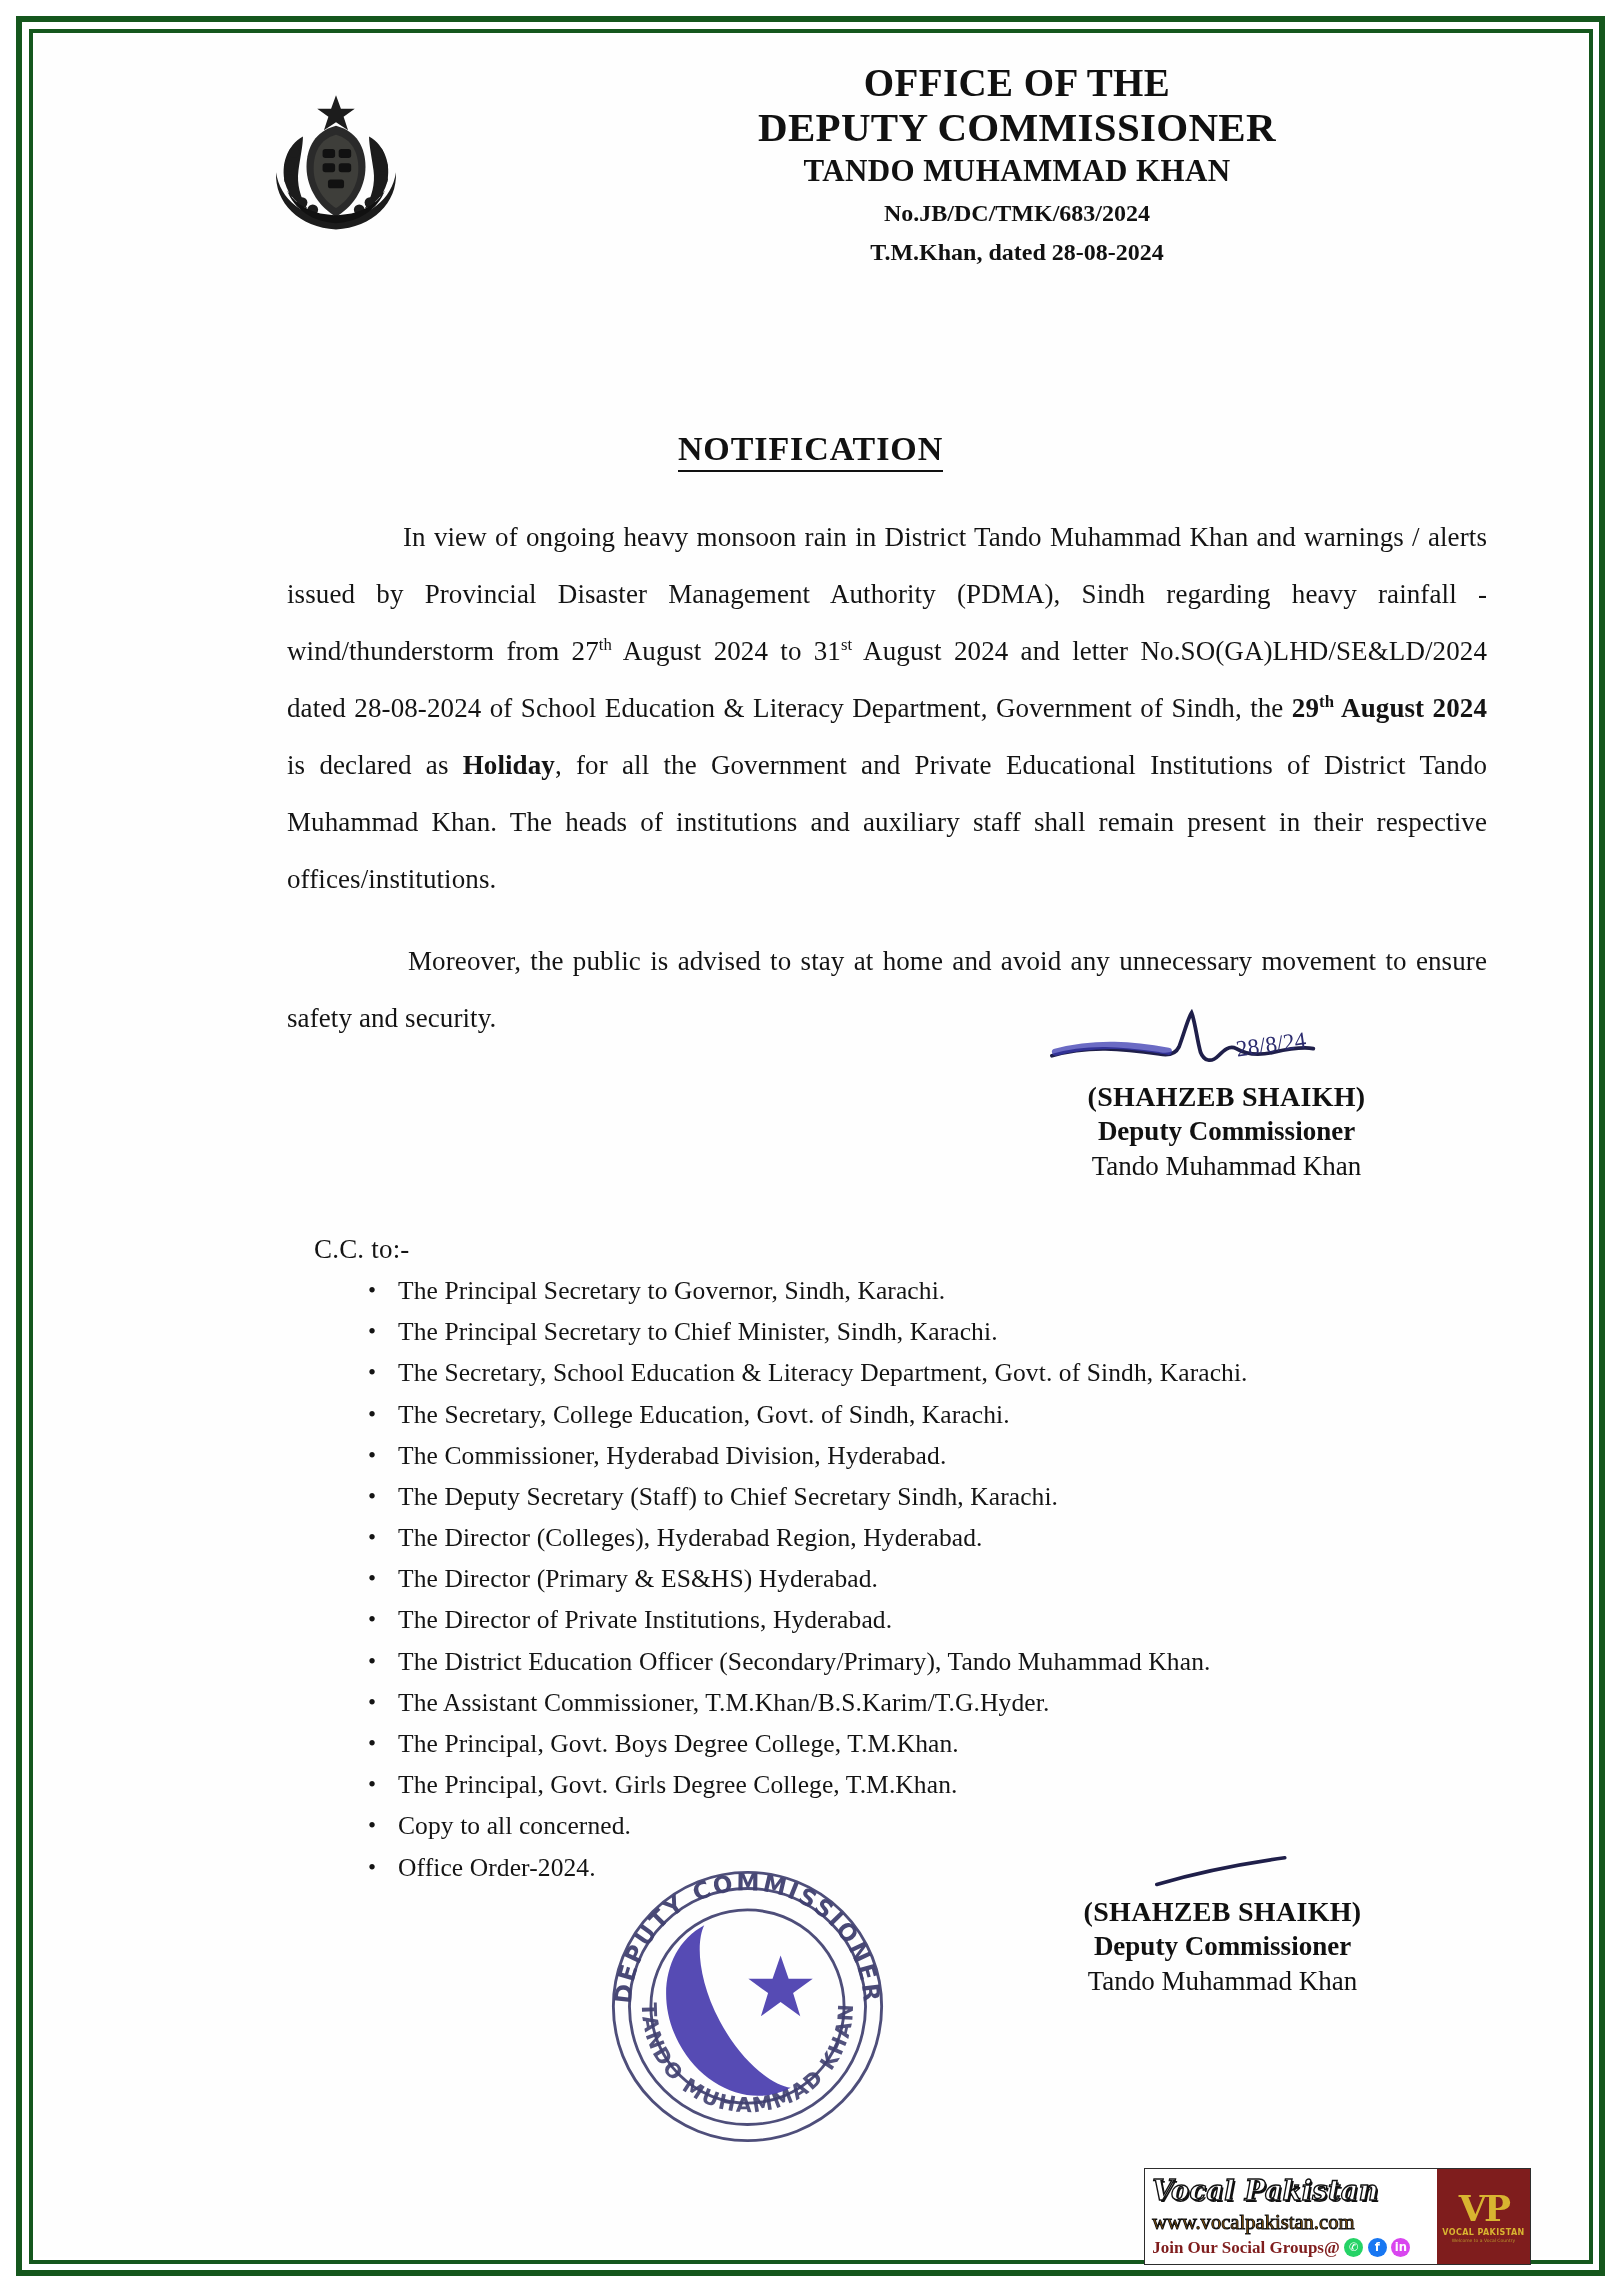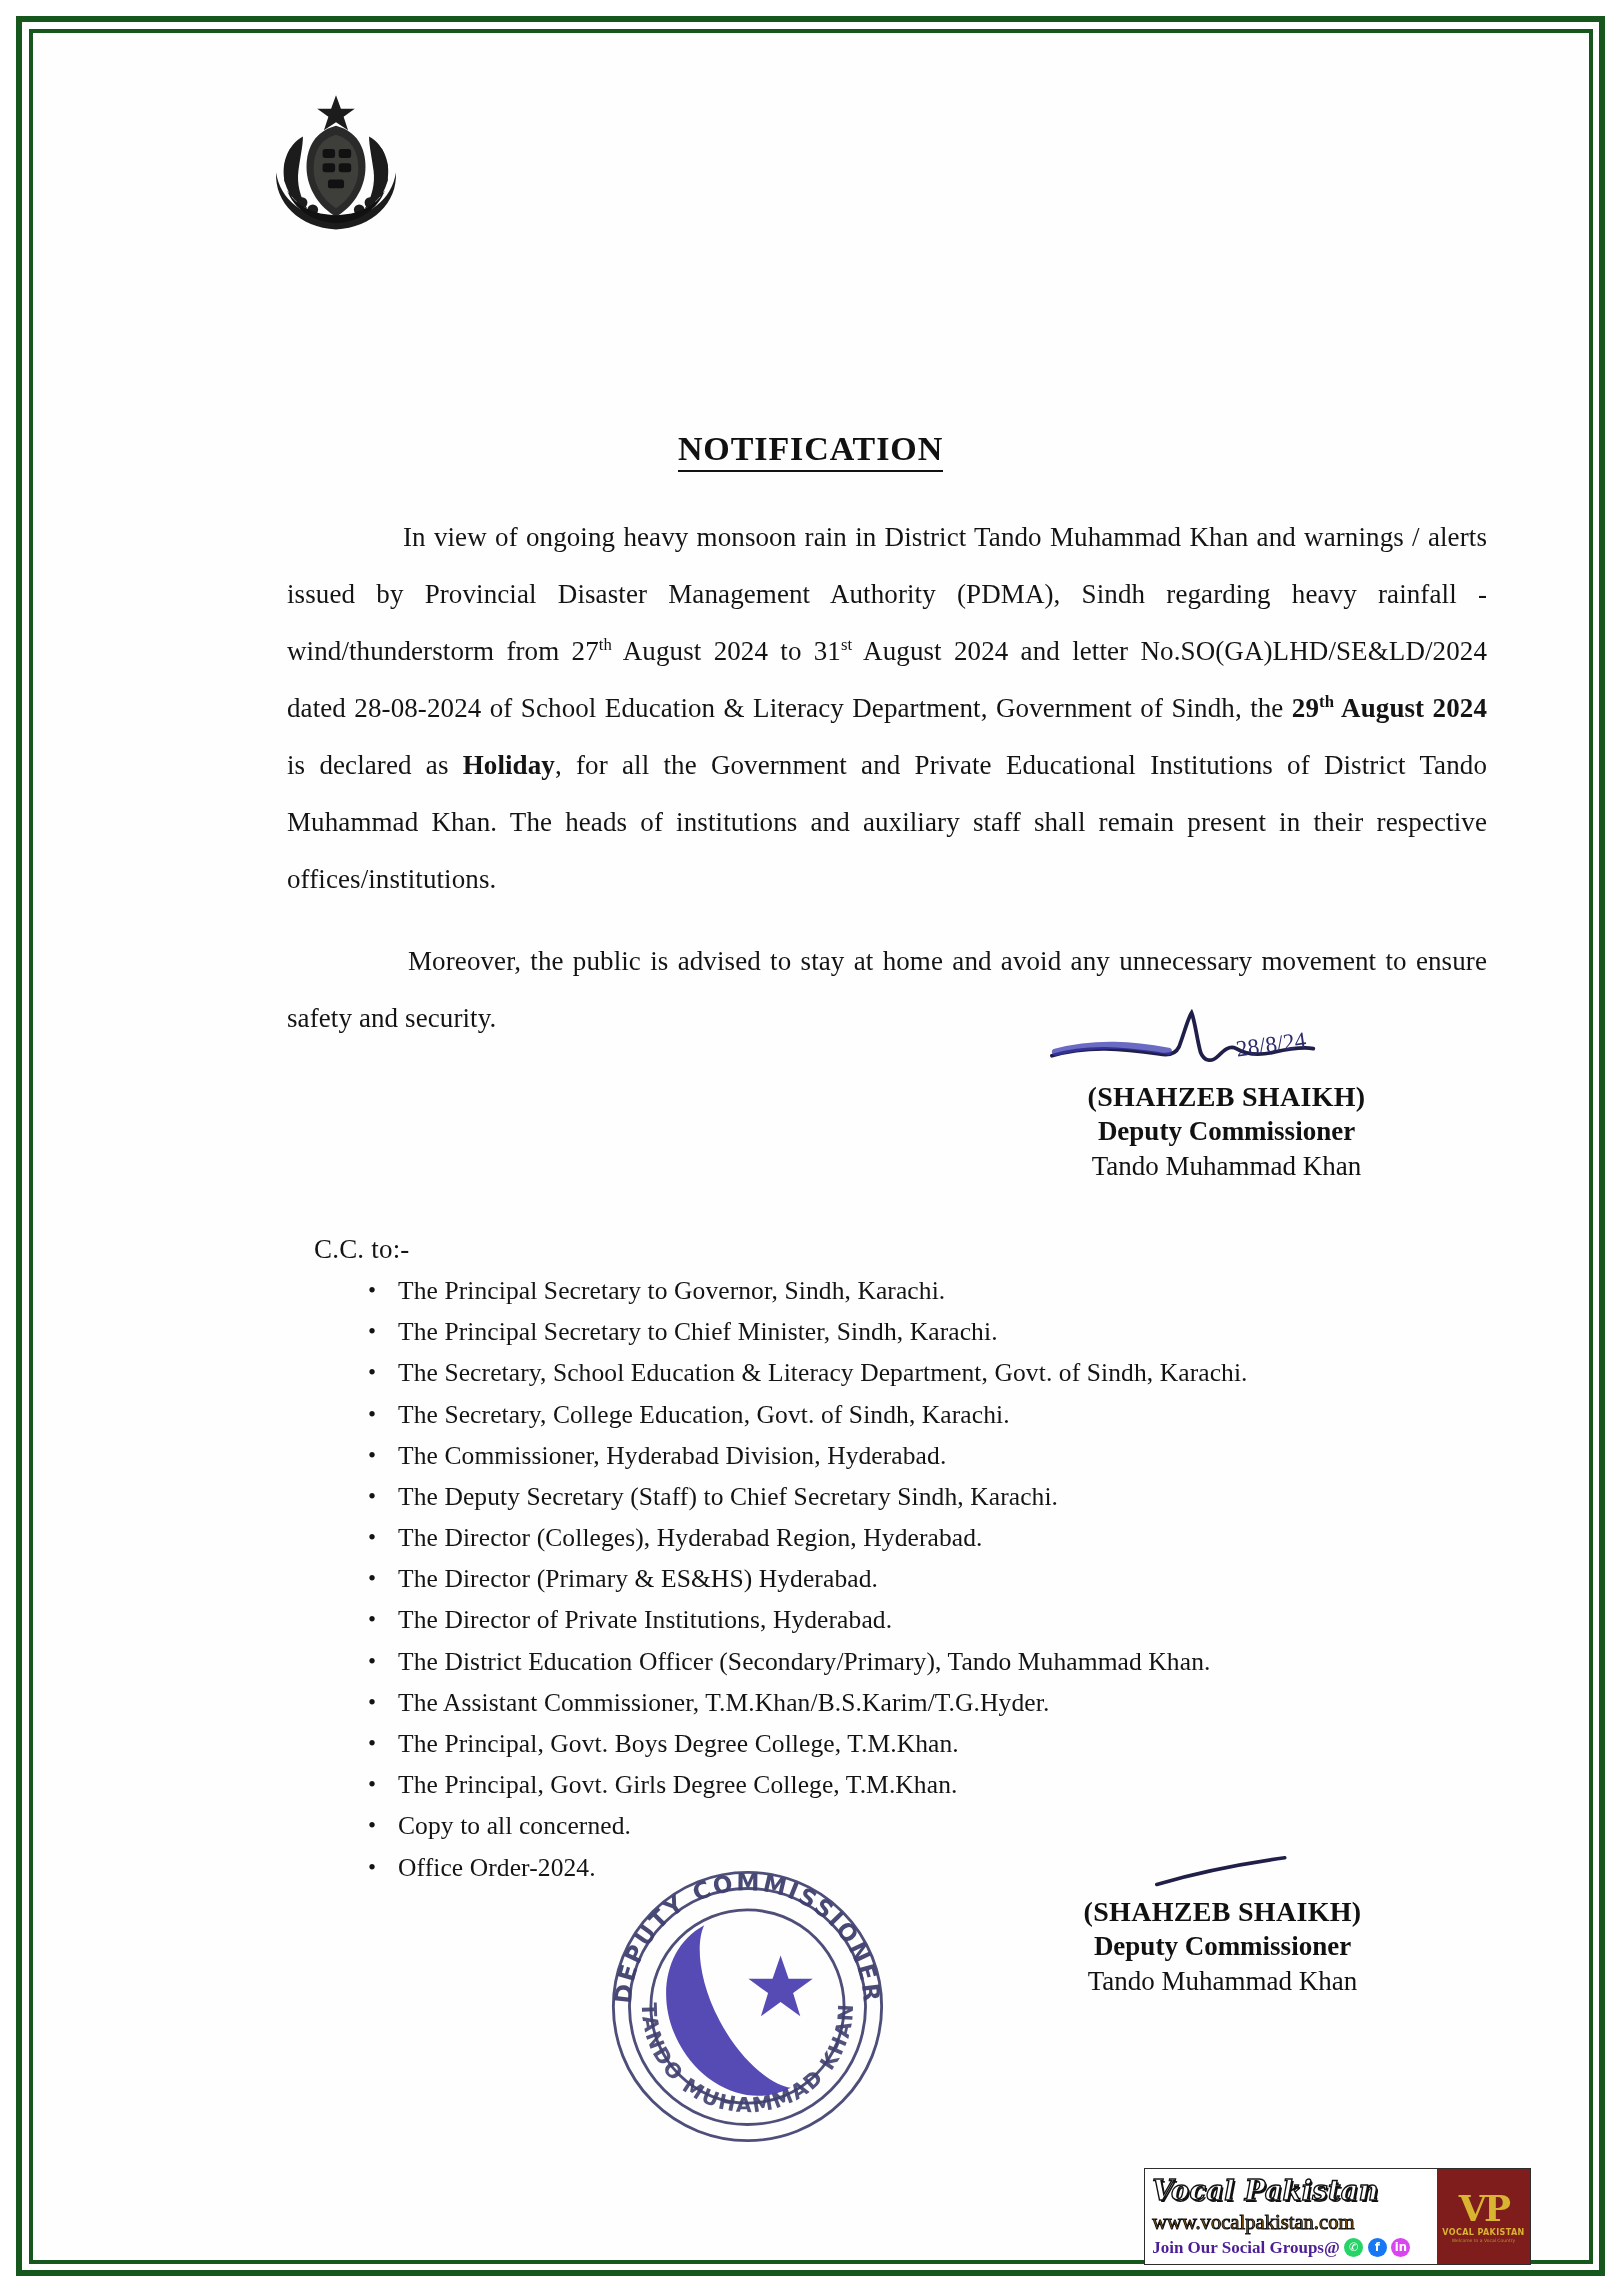--- a/index.html
+++ b/index.html
@@ -258,21 +258,21 @@
   #wm-join-row {
     display: flex;
     align-items: center;
     gap: 4.5px;
     margin-top: 2.7px;
   }
   #wm-join {
     font-family: "Liberation Serif", serif;
     font-size: 17px;
     font-weight: bold;
-    color: #4c1d95;
+    color: #7f1d1d;
     white-space: nowrap;
   }
   .soc {
     width: 19px; height: 19px;
     border-radius: 50%;
     display: inline-block;
     position: relative;
     flex: 0 0 auto;
   }
   .soc.wa { background: #25d366; }
@@ -367,20 +367,27 @@
             <rect x="98" y="82" width="14" height="10" rx="3"></rect>
             <rect x="86" y="100" width="18" height="10" rx="3"></rect>
           </g>
 
           <path d="M28 92 C26 126 54 154 95 156 C136 154 164 126 162 92 C158 122 131 144 95 144 C59 144 32 122 28 92 Z"></path>
           <path d="M40 112 C48 134 70 148 95 149 C120 148 142 134 150 112 C140 130 119 140 95 140 C71 140 50 130 40 112 Z" fill="#111"></path>
         </g>
       </svg>
     </div>
 
+    <div id="header-text">
+      <div class="hdr1">OFFICE OF THE</div>
+      <div class="hdr2">DEPUTY COMMISSIONER</div>
+      <div class="hdr3">TANDO MUHAMMAD KHAN</div>
+      <div class="hdr-ref">No.JB/DC/TMK/683/2024</div>
+      <div class="hdr-ref">T.M.Khan,   dated 28-08-2024</div>
+    </div>
   </div>
 
   <div id="notif-title">
     <span>NOTIFICATION</span>
   </div>
 
   <div id="body-block">
     <div class="para first"><span>In view of ongoing heavy monsoon rain in District Tando Muhammad Khan and warnings / alerts issued by Provincial Disaster Management Authority (PDMA), Sindh regarding heavy rainfall - wind/thunderstorm from 27</span><sup>th</sup><span> August 2024 to 31</span><sup>st</sup><span> August 2024 and letter No.SO(GA)LHD/SE&amp;LD/2024 dated 28-08-2024 of School Education &amp; Literacy Department, Government of Sindh, the </span><b>29</b><b><sup>th</sup></b><b> August 2024</b><span> is declared as </span><b>Holiday</b><span>, for all the Government and Private Educational Institutions of District Tando Muhammad Khan. The heads of institutions and auxiliary staff shall remain present in their respective offices/institutions.</span></div>
 
     <div class="para second">Moreover, the public is advised to stay at home and avoid any unnecessary movement to ensure safety and security.</div>

